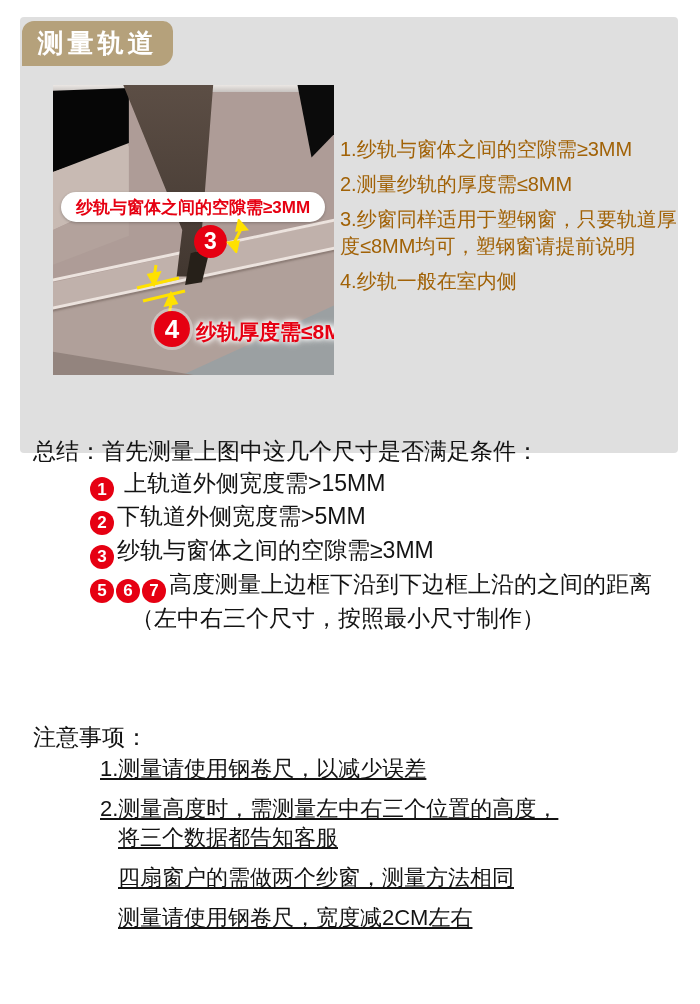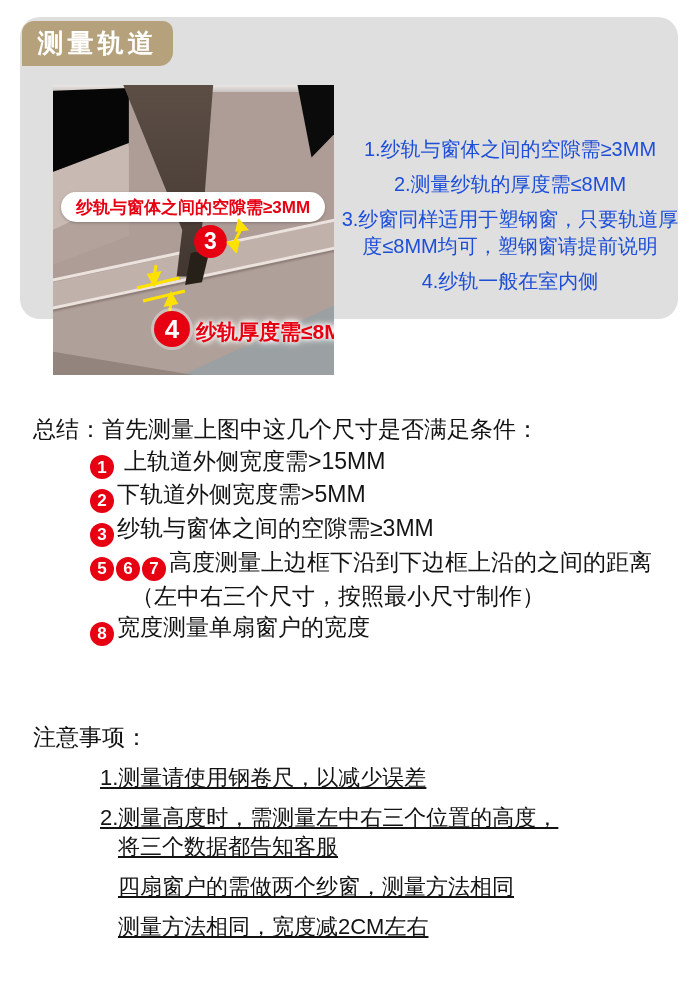--- a/index.html
+++ b/index.html
@@ -8,22 +8,22 @@
     font-family: "Liberation Sans", "DejaVu Sans", sans-serif;
     background:#ffffff;
     position:relative;
     overflow:hidden;
     color:#141414;
   }
   .page { position:absolute; inset:0; width:700px; height:1004px; background:#fff; }
 
   
   .panel {
-    position:absolute; left:20px; top:17px; width:658px; height:302px;
-    background:#dfdfdf; border-radius:20px;
+    position:absolute; left:20px; top:17px; width:658px; height:436px;
+    background:#dfdfdf; border-radius:4px;
   }
 
   
   .badge {
     position:absolute; left:2px; top:4px; width:151px; height:45px;
     background:#b5a17b; border-radius:12px 10px 14px 0;
     display:flex; align-items:center; justify-content:center;
   }
   .badge span {
     color:#ffffff; font-size:26px; font-weight:bold; letter-spacing:4px;
@@ -80,45 +80,45 @@
     text-shadow:0 0 4px #fff,0 0 6px #fff,0 0 8px rgba(255,255,255,.9);
   }
   .arrow3 { position:absolute; left:172px; top:134px; }
   .ticks4 { position:absolute; left:78px; top:176px; }
 
   
   .side-list {
     position:absolute; left:320px; top:119px; width:340px;
   }
   .side-item {
-    font-size:20px; line-height:27px; margin-bottom:8px; color:#1d4ed8;text-align:center;
+    font-size:20px; line-height:27px; margin-bottom:8px; color:#a16207;
   }
 
   
   .summary {
-    position:absolute; left:33px; top:414px; width:650px;
+    position:absolute; left:33px; top:436px; width:650px;
     font-size:23px; color:#131313;
   }
   .s-line { line-height:31.5px; white-space:nowrap; }
   .ind1 { padding-left:57px; }
   .ind2 { padding-left:98px; }
   .nb {
     display:inline-flex; width:24px; height:24px; border-radius:50%;
     background:#e60012; color:#fff; font-weight:bold; font-size:17px;
     align-items:center; justify-content:center;
     vertical-align:-4px; margin-right:3px;
   }
   .nb.gap { margin-right:10px; }
   .nb.tight { margin-right:2px; }
 
   
   .notes {
     position:absolute; left:33px; top:722px; width:650px; color:#131313;
   }
-  .notes-title { font-size:23px; line-height:30px; margin-bottom:11px; }
+  .notes-title { font-size:23px; line-height:30px; margin-bottom:2px; }
   .note-item { font-size:22px; line-height:29px; margin-bottom:11px; padding-left:67px;text-decoration:underline; }
   .note-l2 { padding-left:18px; }
 </style>
 </head>
 <body>
 
 <div class="page">
 
   <div class="panel">
 
@@ -195,37 +195,34 @@
     <div class="s-line ind1">
       <span class="nb">3</span><span>纱轨与窗体之间的空隙需≥3MM</span>
     </div>
 
 
     <div class="s-line ind1">
       <span class="nb tight">5</span><span class="nb tight">6</span><span class="nb">7</span><span>高度测量上边框下沿到下边框上沿的之间的距离</span>
     </div>
     <div class="s-line ind2">（左中右三个尺寸，按照最小尺寸制作）</div>
 
-    <div class="s-line ind1">
-      <span class="nb">8</span><span>宽度测量单扇窗户的宽度</span>
-    </div>
   </div>
 
   <div class="notes">
     <div class="notes-title">注意事项：</div>
 
     <div class="note-item">
       <div>1.测量请使用钢卷尺，以减少误差</div>
       <div class="note-l2"></div>
     </div>
     <div class="note-item">
       <div>2.测量高度时，需测量左中右三个位置的高度，</div>
       <div class="note-l2">将三个数据都告知客服</div>
     </div>
     <div class="note-item">
       <div class="note-l2">四扇窗户的需做两个纱窗，测量方法相同</div>
     </div>
     <div class="note-item">
-      <div class="note-l2">测量方法相同，宽度减2CM左右</div>
+      <div class="note-l2">测量请使用钢卷尺，宽度减2CM左右</div>
     </div>
   </div>
 
 </div>
 
 </body></html>

